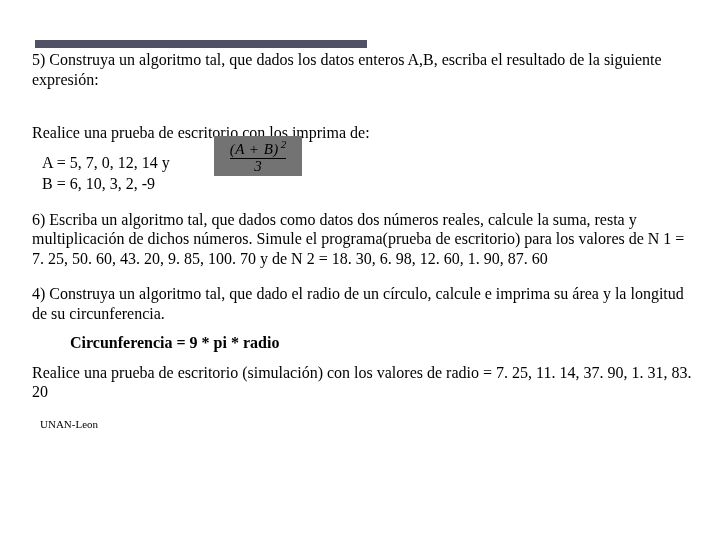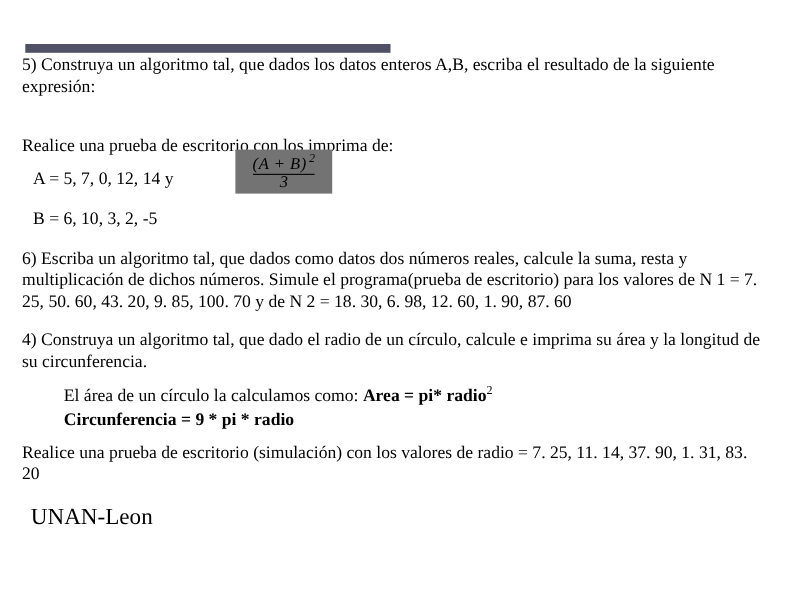--- a/index.html
+++ b/index.html
@@ -7,21 +7,21 @@
     padding: 0;
     width: 720px;
     height: 540px;
     font-family: "Times New Roman", Times, serif;
     font-size: 16px;
     color: #000;
     background: #fff;
     position: relative;
   }
   .content {
-    padding: 40px 28px 0 20px;
+    padding: 40px 28px 0 32px;
   }
   .hr-bar {
     height: 8px;
     background: #515166;
     width: 332px;
     margin-bottom: 2px;
     margin-left: 3px;
   }
   .para {
     margin: 0 0 10px 0;
@@ -59,52 +59,49 @@
     vertical-align: super;
     padding-left: 2px;
   }
   .sup {
     font-size: 11px;
     vertical-align: super;
   }
   .footer {
     margin-top: 6px;
     padding-left: 8px;
-    font-size: 21px;
+    font-size: 11px;
   }
   .block {
     margin-bottom: 16px;
   }
   .line {
     line-height: 1.22;
   }
 </style>
 </head>
 <body>
 
 <div class="content">
   <div class="hr-bar"></div>
 
   <div class="block">
     <p class="para line">5) Construya un algoritmo tal, que dados los datos enteros A,B, escriba el resultado de la siguiente expresión:</p>
     <div style="height:24px"></div>
     <p class="para line">Realice una prueba de escritorio con los imprima de:</p>
-    <p class="para line indent" style="margin-bottom:18px">A = 5, 7, 0, 12, 14    y</p>
-    <p class="para line indent">B = 6, 10, 3,  2,  -5</p>
+    <p class="para line indent" style="margin-bottom:2px">A = 5, 7, 0, 12, 14    y</p>
+    <p class="para line indent">B = 6, 10, 3,  2,  -9</p>
   </div>
 
   <div class="block">
     <p class="para line">6) Escriba un algoritmo tal, que dados como datos dos números reales, calcule la suma, resta y multiplicación de dichos números. Simule el programa(prueba de escritorio) para los valores de N 1 = 7. 25, 50. 60, 43. 20, 9. 85, 100. 70 y de N 2 = 18. 30, 6. 98, 12. 60, 1. 90, 87. 60</p>
   </div>
 
   <div class="block">
     <p class="para line">4) Construya un algoritmo tal, que dado el radio de un círculo, calcule e imprima su área y la longitud de su circunferencia.</p>
-    <p class="para line" style="padding-left:38px;margin-bottom:2px">
-      <span>El área de un círculo la calculamos como: </span><b>Area = pi* radio</b><span class="sup">2</span>
-    </p>
     <p class="para line" style="padding-left:38px">
       <b>Circunferencia = 9 * pi * radio</b>
     </p>
     <p class="para line">Realice una prueba de escritorio (simulación) con los valores de radio = 7. 25, 11. 14, 37. 90, 1. 31, 83. 20</p>
   </div>
 
   <div class="footer">UNAN-Leon</div>
 </div>
 
 <div class="formula-box">

